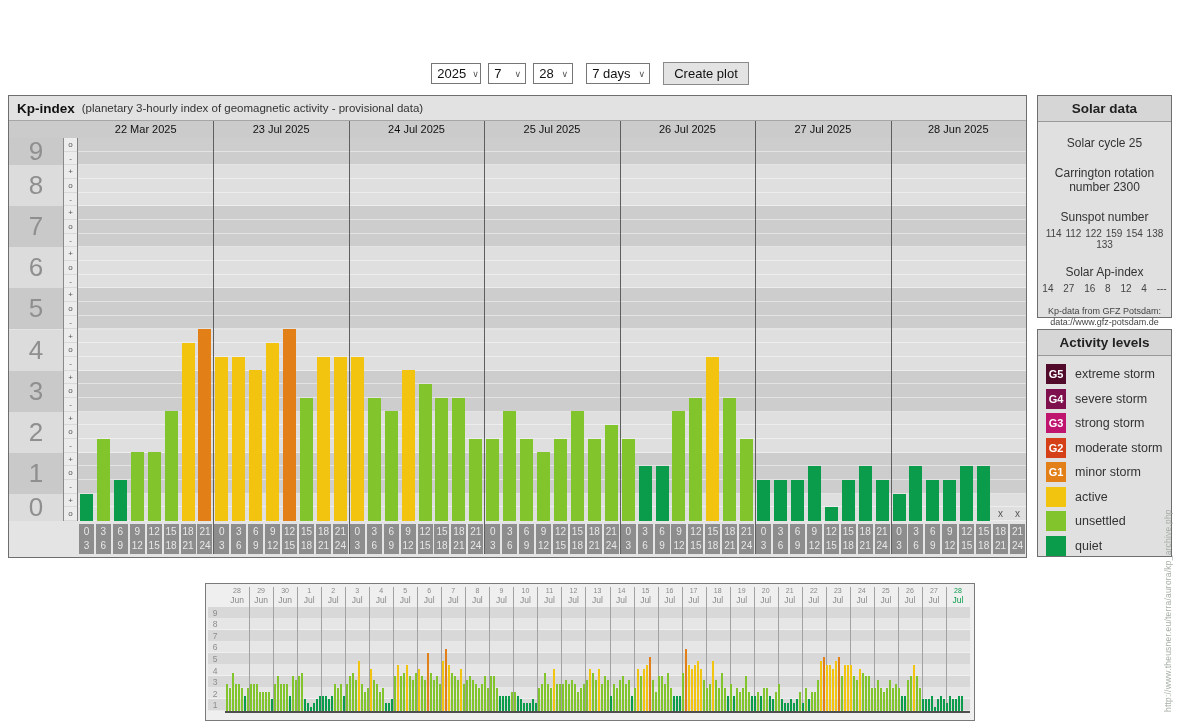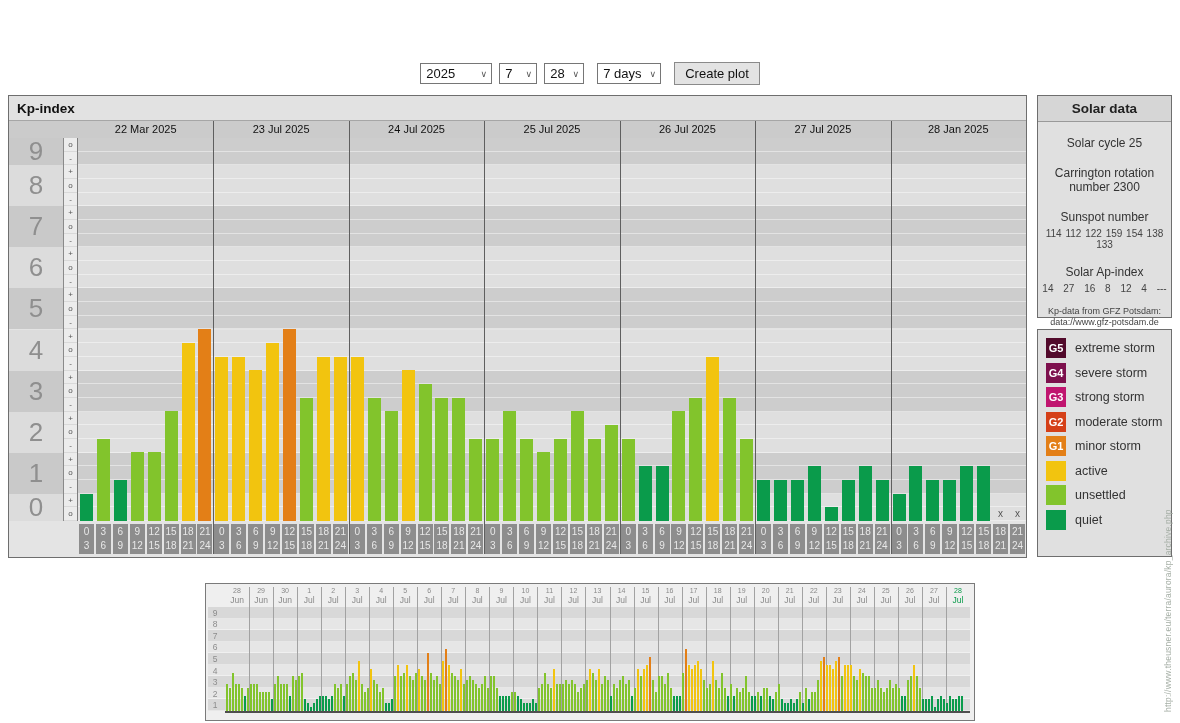--- a/index.html
+++ b/index.html
@@ -82,21 +82,21 @@
   #mini-baseline{position:absolute;left:19px;top:127px;width:745px;height:2px;background:#4f4f4f;}
   .mbar{position:absolute;bottom:0;width:2px;}
 </style>
 </head>
 <body>
 
 <div id="page">
 
 
   <div id="controls">
-    <div class="select" style="width:72px">
+    <div class="select" style="width:50px">
       <span>2025</span>
       <span class="chev">∨</span>
     </div>
     <div class="select" style="width:38px">
       <span>7</span>
       <span class="chev">∨</span>
     </div>
     <div class="select" style="width:40px">
       <span>28</span>
       <span class="chev">∨</span>
@@ -104,30 +104,31 @@
     <div class="select" style="width:64px;margin-left:6px">
       <span>7 days</span>
       <span class="chev">∨</span>
     </div>
     <button id="btn-create">Create plot</button>
   </div>
 
   <div class="panel" id="main-panel">
     <div id="main-header">
       <b>Kp-index</b>
+      <span class="note">(planetary 3-hourly index of geomagnetic activity - provisional data)</span>
     </div>
     <div id="main-content">
       <div id="day-band">
           <div class="day-label" style="left: 69px; width: 135.429px;">22 Mar 2025</div>
           <div class="day-label" style="left: 204.429px; width: 135.429px;">23 Jul 2025</div>
           <div class="day-label" style="left: 339.857px; width: 135.429px;">24 Jul 2025</div>
           <div class="day-label" style="left: 475.286px; width: 135.429px;">25 Jul 2025</div>
           <div class="day-label" style="left: 610.714px; width: 135.429px;">26 Jul 2025</div>
           <div class="day-label" style="left: 746.143px; width: 135.429px;">27 Jul 2025</div>
-          <div class="day-label" style="left: 881.571px; width: 135.429px;">28 Jan 2025</div>
+          <div class="day-label" style="left: 881.571px; width: 135.429px;">28 Jun 2025</div>
         </div>
       <div id="axis-numbers">
           <div class="ynum" style="top: 0px; height: 27.3571px; background: rgb(201, 201, 201);">9</div>
           <div class="ynum" style="top: 27.3571px; height: 41.0357px; background: rgb(220, 220, 220);">8</div>
           <div class="ynum" style="top: 68.3929px; height: 41.0357px; background: rgb(201, 201, 201);">7</div>
           <div class="ynum" style="top: 109.429px; height: 41.0357px; background: rgb(220, 220, 220);">6</div>
           <div class="ynum" style="top: 150.464px; height: 41.0357px; background: rgb(201, 201, 201);">5</div>
           <div class="ynum" style="top: 191.5px; height: 41.0357px; background: rgb(220, 220, 220);">4</div>
           <div class="ynum" style="top: 232.536px; height: 41.0357px; background: rgb(201, 201, 201);">3</div>
           <div class="ynum" style="top: 273.571px; height: 41.0357px; background: rgb(220, 220, 220);">2</div>
@@ -492,20 +493,21 @@
     <div class="solar-line">number 2300</div>
     <div class="solar-line" style="margin-top:16px">Sunspot number</div>
     <div class="solar-nums" style="margin-top:4px">114  112  122  159  154  138  133</div>
     <div class="solar-line" style="margin-top:15px">Solar Ap-index</div>
     <div class="solar-nums" style="margin-top:4px;word-spacing:7px">14 27 16 8 12 4 ---</div>
     <div class="solar-src" style="margin-top:12px">Kp-data from GFZ Potsdam:</div>
     <div class="solar-src">data://www.gfz-potsdam.de</div>
   </div>
 
   <div class="panel" id="legend-panel">
+    <div class="side-header">Activity levels</div>
     <div id="legend-rows" style="padding-top:6px">
         <div class="legend-row">
           <div class="swatch" style="background: rgb(82, 10, 43);">G5</div>
           <div class="legend-label">extreme storm</div>
         </div>
         <div class="legend-row">
           <div class="swatch" style="background: rgb(125, 16, 77);">G4</div>
           <div class="legend-label">severe storm</div>
         </div>
         <div class="legend-row">

